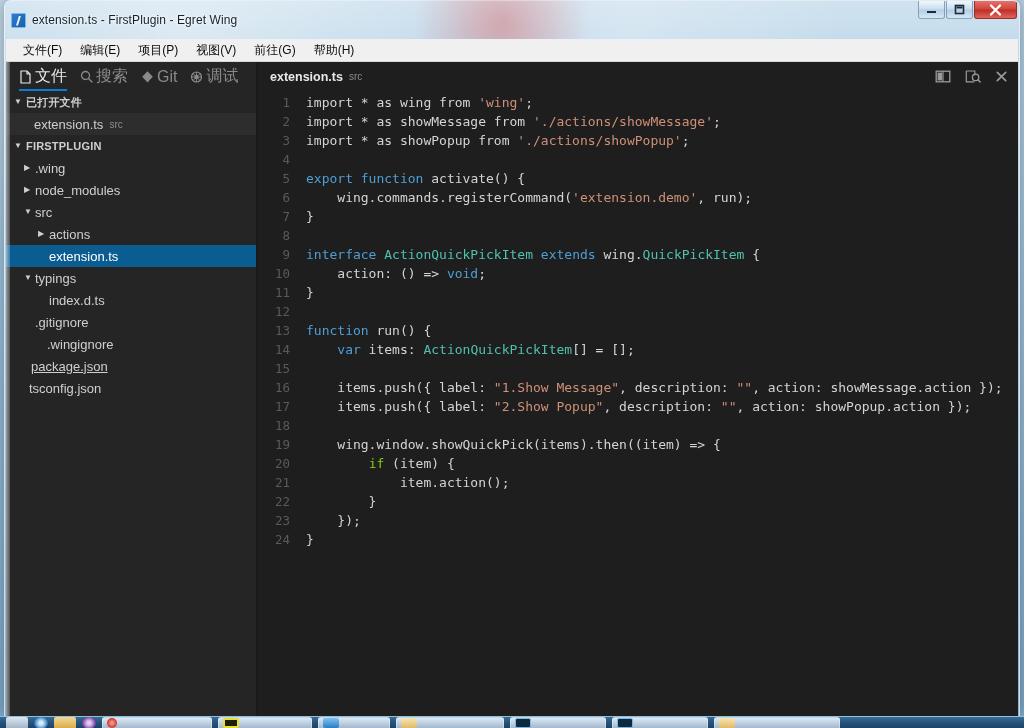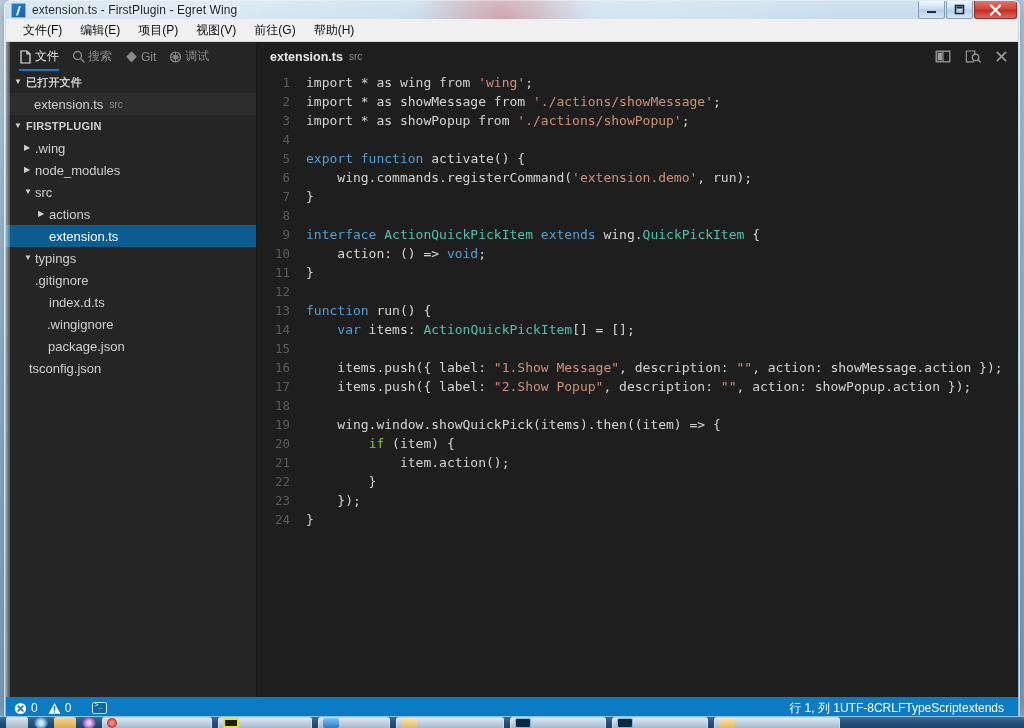--- a/index.html
+++ b/index.html
@@ -30,21 +30,21 @@
     background: linear-gradient(180deg, rgba(230,242,250,0.30) 0%, rgba(190,215,235,0.20) 100%);
     border: 1px solid rgba(255,255,255,0.55);
     border-bottom: none;
     box-shadow: 0 0 16px rgba(0,0,0,0.35);
     overflow: hidden;
   }
 
   
   #titlebar {
     position: relative;
-    height: 18px;
+    height: 38px;
     display: flex; align-items: center;
     padding-left: 6px;
     background: linear-gradient(180deg, rgba(255,255,255,0.18) 0%, rgba(215,235,248,0.10) 100%);
   }
   #app-icon {
     width: 15px; height: 15px;
     margin-right: 6px;
     flex: 0 0 auto;
     background: linear-gradient(135deg, #2b7fd0 0%, #1a5fa8 100%);
     border: 1px solid #7fb6e3;
@@ -119,21 +119,21 @@
   }
   #activity-tabs {
     height: 29px;
     display: flex; align-items: center;
     padding-left: 13px;
     gap: 13px;
   }
   .atab {
     display: flex; align-items: center; gap: 3px;
     height: 29px;
-    font-size: 12px;
+    font-size: 16px;
     color: #8a8a8a;
     position: relative;
   }
   .atab.active { color: #e7e7e7; }
   .atab.active::after {
     content: "";
     position: absolute; left: 0; right: 0; bottom: 0;
     height: 2px; background: #0e7ad4;
   }
   .atab svg { display: block; }
@@ -415,33 +415,33 @@
             <span>actions</span>
           </div>
           <div class="row selected" style="padding-left: 32px;">
             <span class="tri"></span>
             <span>extension.ts</span>
           </div>
           <div class="row" style="padding-left: 18px;">
             <span class="tri">▼</span>
             <span>typings</span>
           </div>
+          <div class="row" style="padding-left: 32px;">
+            <span class="tri"></span>
+            <span>index.d.ts</span>
+          </div>
           <div class="row" style="padding-left: 18px;">
             <span class="tri"></span>
             <span>.gitignore</span>
           </div>
-          <div class="row" style="padding-left: 32px;">
-            <span class="tri"></span>
-            <span>index.d.ts</span>
-          </div>
           <div class="row" style="padding-left: 30px;">
             <span class="tri"></span>
             <span>.wingignore</span>
           </div>
-          <div class="row" style="padding-left: 31px;">
+          <div class="row" style="padding-left: 14px; text-decoration: underline;">
             <span class="tri"></span>
             <span>package.json</span>
           </div>
           <div class="row" style="padding-left: 12px;">
             <span class="tri"></span>
             <span>tsconfig.json</span>
           </div>
         </div>
     </div>
 

